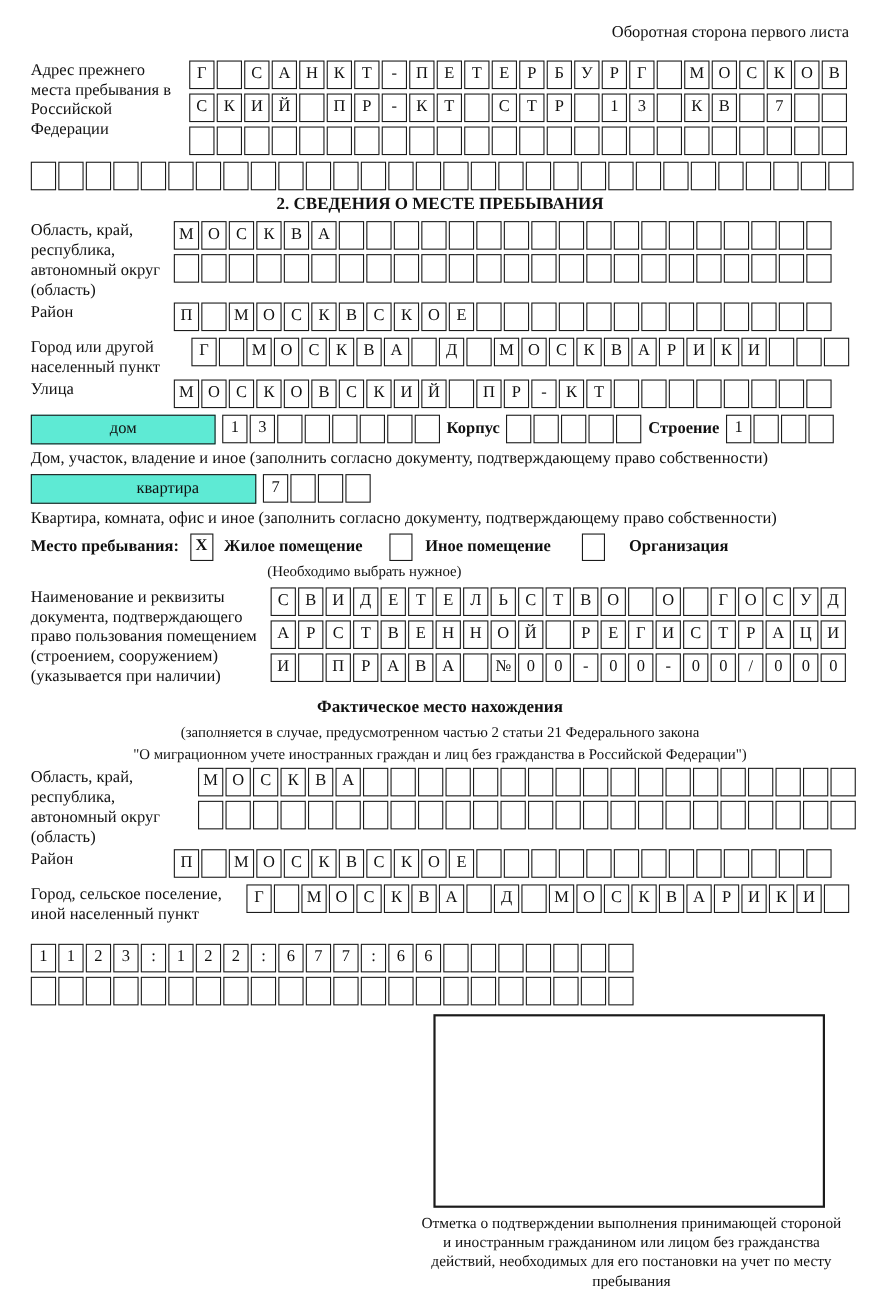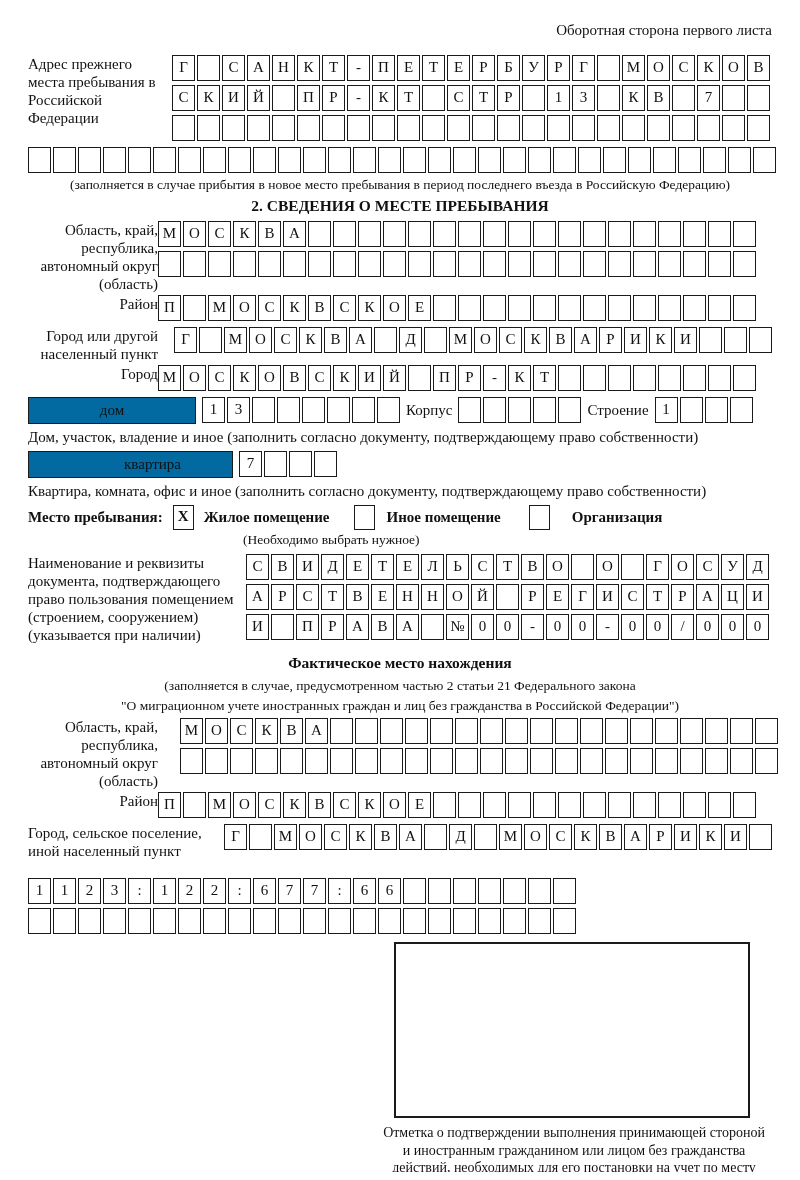--- a/index.html
+++ b/index.html
@@ -4,38 +4,38 @@
 <style>
   html,body{margin:0;padding:0;background:#ffffff;}
   .page{
     width:800px;height:1172px;box-sizing:border-box;
     padding:22px 28px 10px 28px;overflow:hidden;
     font-family:"Liberation Serif",serif;color:#111;background:#fff;
   }
   .side-note{text-align:right;font-size:15px;margin-bottom:16px;}
   .frow{display:flex;align-items:flex-start;margin-bottom:2px;}
   .lbl{font-size:15px;line-height:1.2;flex:0 0 auto;}
-  .w144{width:144px;} .w130{width:130px;text-align:right;} .w218{width:218px;} .w196{width:196px;}
+  .w144{width:144px;} .w130{width:130px;} .w218{width:218px;} .w196{width:196px;}
   .cells{display:flex;gap:2px;margin-bottom:4px;}
   .cell{
     box-sizing:border-box;width:23px;height:26px;flex:0 0 auto;
     border:1.8px solid #1b1b1b;text-align:center;
     font-size:15px;line-height:22px;background:#fff;
   }
   .rowsCol{display:flex;flex-direction:column;}
   .center{text-align:center;}
   .note{font-size:13.5px;margin:2px 0 4px 0;}
   .h2{font-size:15.5px;font-weight:bold;margin:4px 0 6px 0;}
   .widebox{
     box-sizing:border-box;border:1.8px solid #1b1b1b;height:27px;
     display:inline-flex;align-items:center;justify-content:center;
-    font-size:15px;background:#0369a1;flex:0 0 auto;
+    font-size:15px;background:#5eead4;flex:0 0 auto;
   }
   .wb168{width:168px;margin-right:6px;} .wb205{width:205px;margin-right:6px;padding-left:44px;}
-  .inline-lbl{font-size:15px;line-height:27px;margin:0 6px;flex:0 0 auto;}
+  .inline-lbl{font-size:15px;line-height:27px;margin:0 6px;flex:0 0 auto;font-weight:bold;}
   .caption{font-size:15px;margin:0 0 5px 0;}
   .chkrow{display:flex;align-items:center;margin:4px 0 0 0;font-size:15px;font-weight:bold;}
   .checkbox{
     box-sizing:border-box;width:21px;height:25px;border:1.8px solid #1b1b1b;
     display:inline-block;text-align:center;font-size:15px;line-height:21px;flex:0 0 auto;
   }
   .chknote{font-size:13.5px;margin:2px 0 6px 215px;} .ml16{margin-left:16px;} .ml22{margin-left:22px;}
   .mt16{margin-top:16px;}
   .facttitle{font-size:15.5px;font-weight:bold;margin:10px 0 6px 0;}
   .stamp-box{
@@ -159,21 +159,20 @@
       <span class="cell"></span>
       <span class="cell"></span>
       <span class="cell"></span>
       <span class="cell"></span>
       <span class="cell"></span>
       <span class="cell"></span>
       <span class="cell"></span>
       <span class="cell"></span>
       <span class="cell"></span>
     </div>
-  <div class="note center">(заполняется в случае прибытия в новое место пребывания в период последнего въезда в Российскую Федерацию)</div>
 
   <div class="h2 center">2. СВЕДЕНИЯ О МЕСТЕ ПРЕБЫВАНИЯ</div>
 
   <div class="frow">
     <div class="lbl w130">Область, край, республика, автономный округ (область)</div>
     <div class="rowsCol">
       <div class="cells">
           <span class="cell">М</span>
           <span class="cell">О</span>
           <span class="cell">С</span>
@@ -282,21 +281,21 @@
         <span class="cell">И</span>
         <span class="cell">К</span>
         <span class="cell">И</span>
         <span class="cell"></span>
         <span class="cell"></span>
         <span class="cell"></span>
       </div>
   </div>
 
   <div class="frow">
-    <div class="lbl w130">Город</div>
+    <div class="lbl w130">Улица</div>
     <div class="cells">
         <span class="cell">М</span>
         <span class="cell">О</span>
         <span class="cell">С</span>
         <span class="cell">К</span>
         <span class="cell">О</span>
         <span class="cell">В</span>
         <span class="cell">С</span>
         <span class="cell">К</span>
         <span class="cell">И</span>

